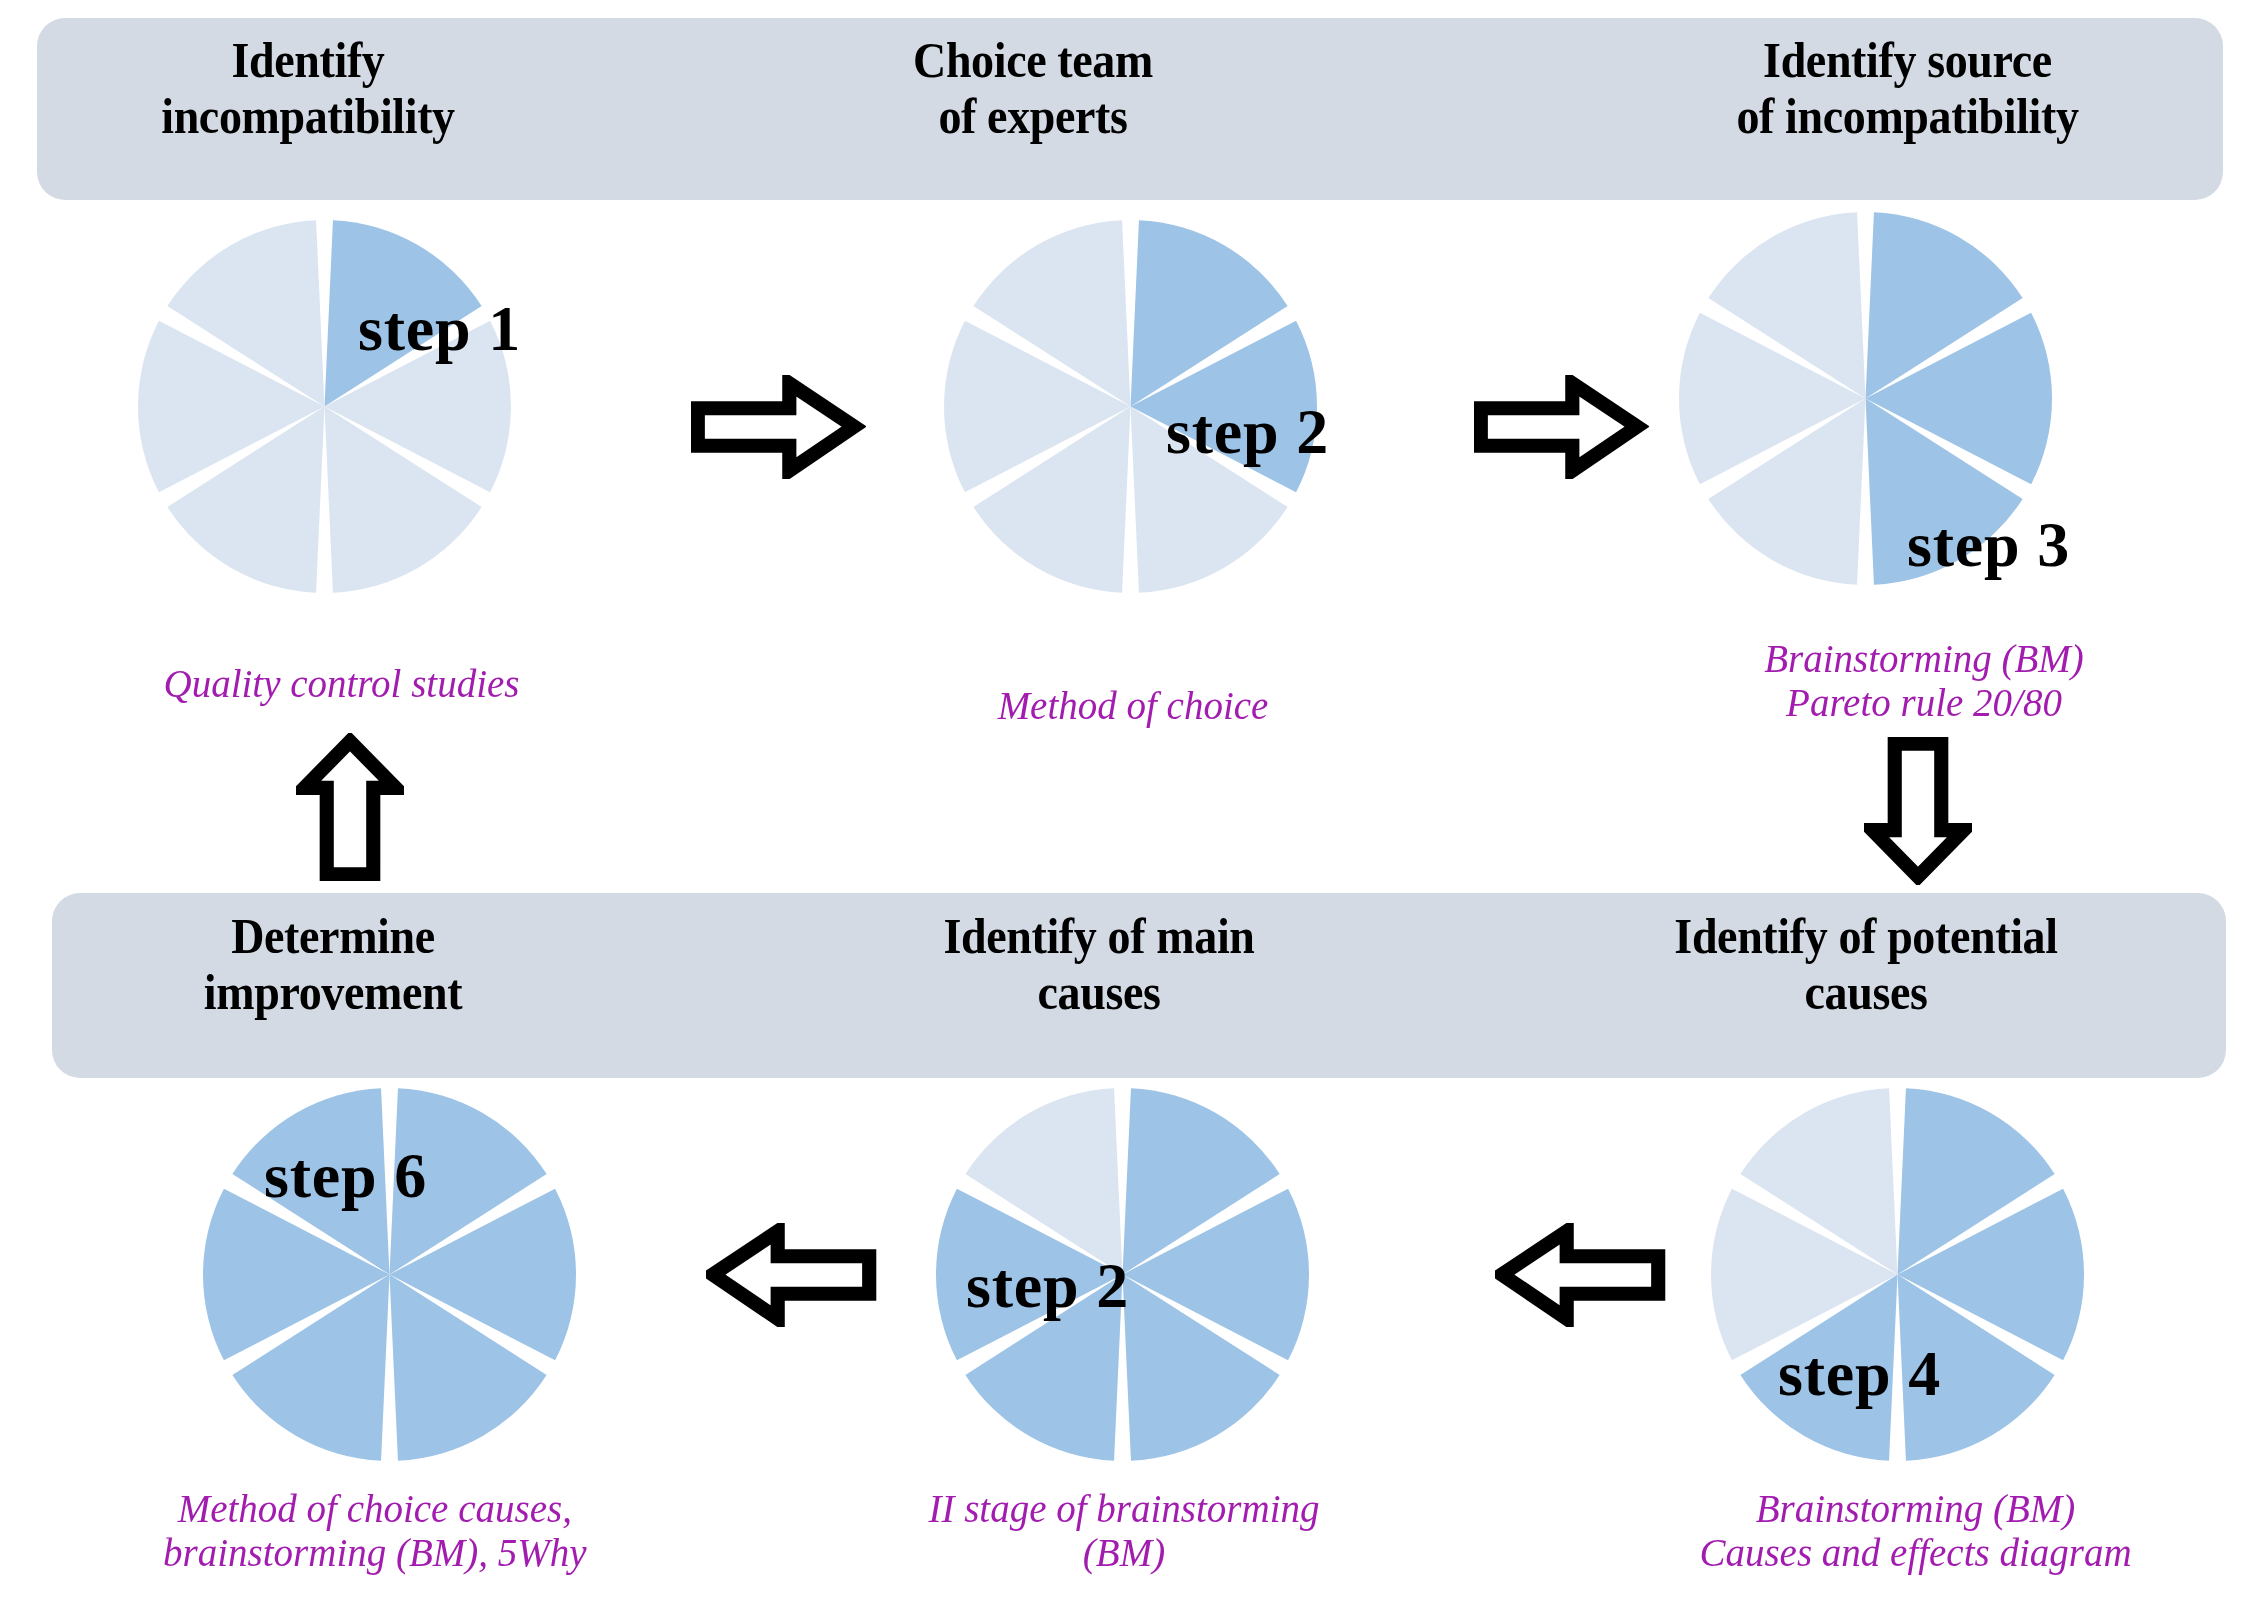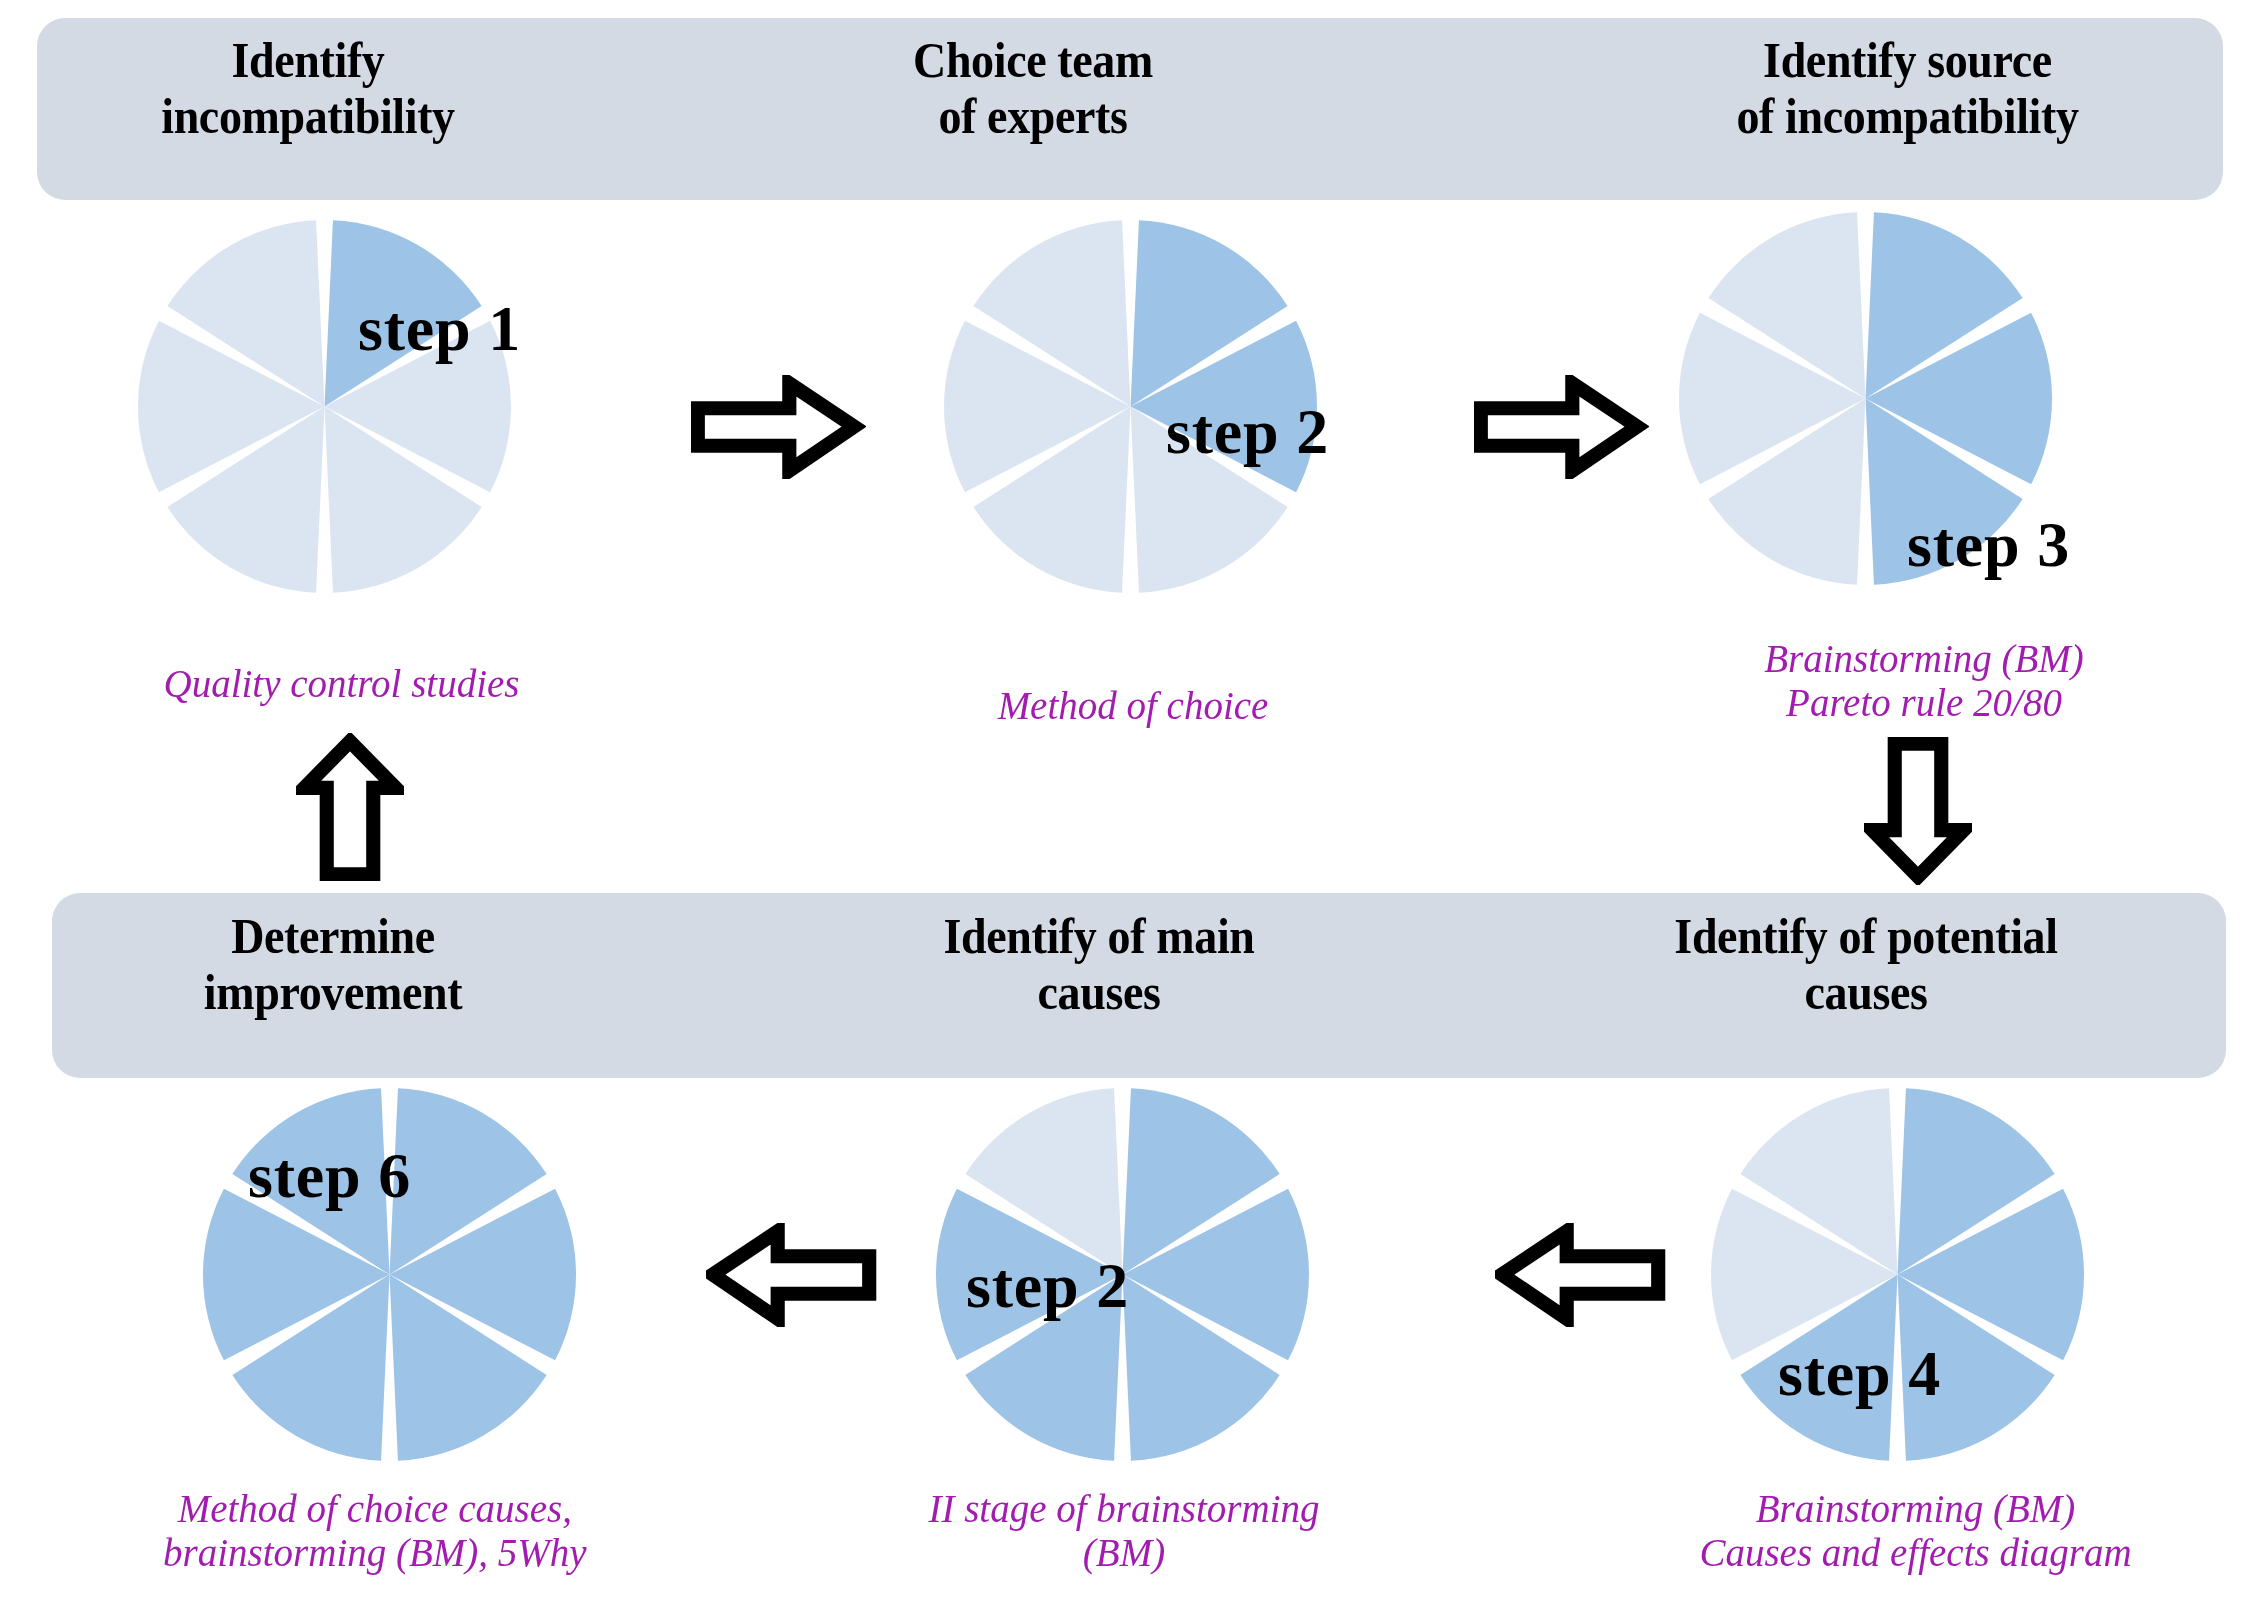--- a/index.html
+++ b/index.html
@@ -65,21 +65,21 @@
     position: absolute;
     font-weight: bold;
     font-size: 64px;
     color: #000000;
     white-space: nowrap;
     letter-spacing: 0.8px;
   }
   #label-step-1 { left: 358px;  top: 292px; }
   #label-step-2 { left: 1166px; top: 383px; margin-top: 12px; }
   #label-step-3 { left: 1907px; top: 508px; }
-  #label-step-6 { left: 248px;  top: 1139px; }
+  #label-step-6 { left: 264px;  top: 1139px; }
   #label-step-5 { left: 966px; top: 1249px; }
   #label-step-4 { left: 1778px; top: 1337px; }
 
   
   .caption {
     position: absolute;
     font-style: italic;
     font-size: 39px;
     line-height: 1.14;
     color: #a21caf;

